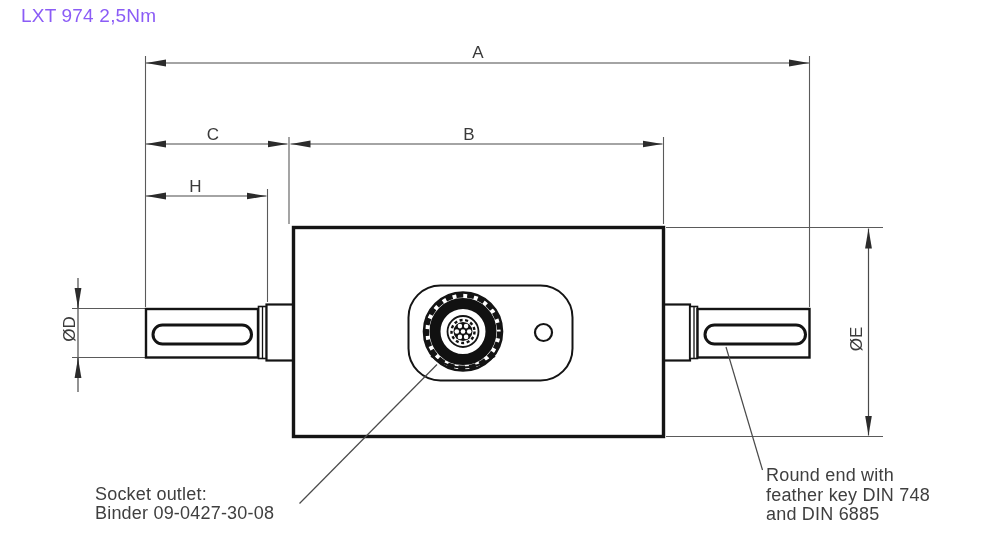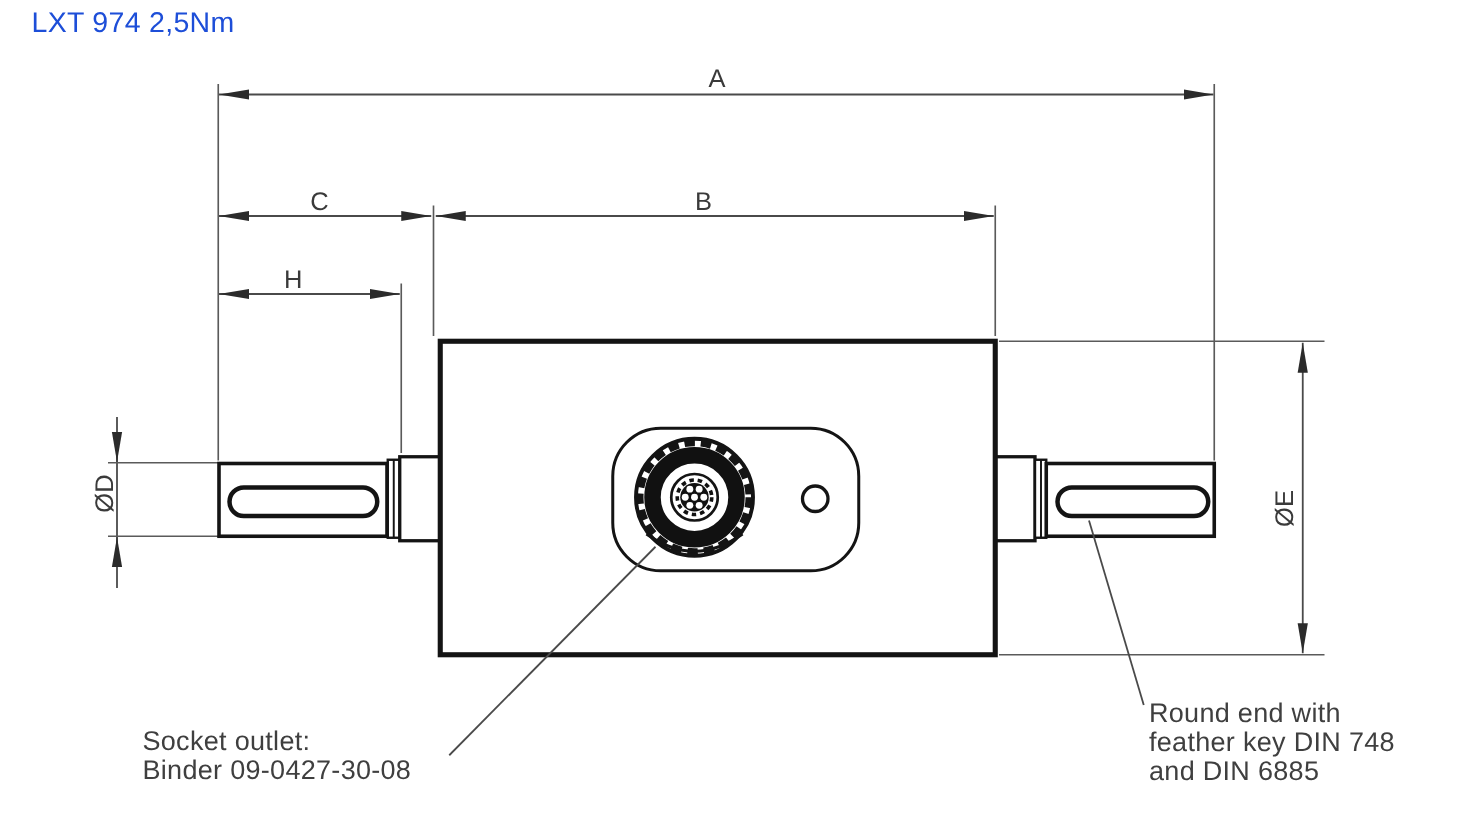--- a/index.html
+++ b/index.html
@@ -9,21 +9,21 @@
     height: 549px;
     background: #ffffff;
     font-family: "Liberation Sans", "DejaVu Sans", sans-serif;
     overflow: hidden;
   }
   .title {
     position: absolute;
     left: 21px;
     top: 5px;
     font-size: 19px;
-    color: #1d4ed8;
+    color: #8b5cf6;
     letter-spacing: 0.2px;
   }
   svg { position: absolute; left: 0; top: 0; }
   .dimline { stroke: #4a4a4a; stroke-width: 1.2; fill: none; }
   .extline { stroke: #5a5a5a; stroke-width: 1.1; fill: none; }
   .part    { stroke: #141414; fill: #ffffff; }
   .dimtext {
     font-family: "Liberation Sans", "DejaVu Sans", sans-serif;
     font-size: 17px; fill: #3a3a3a;
   }

